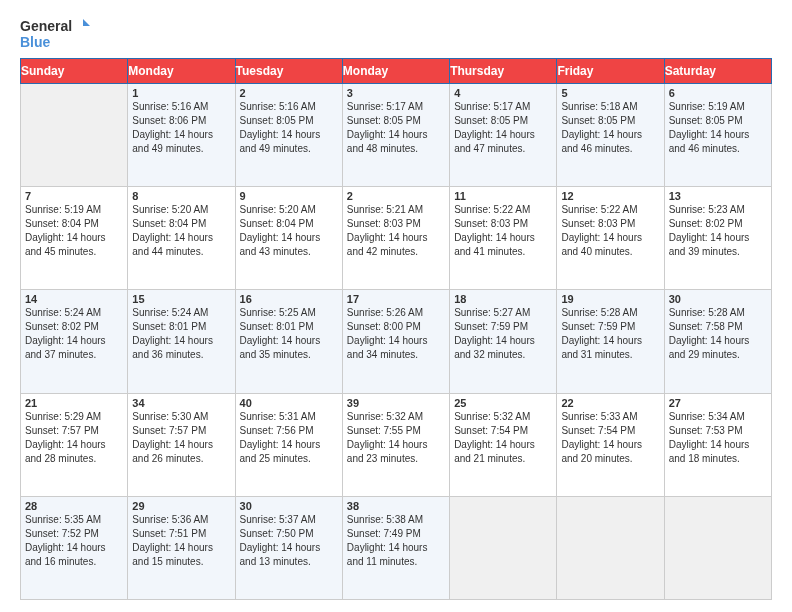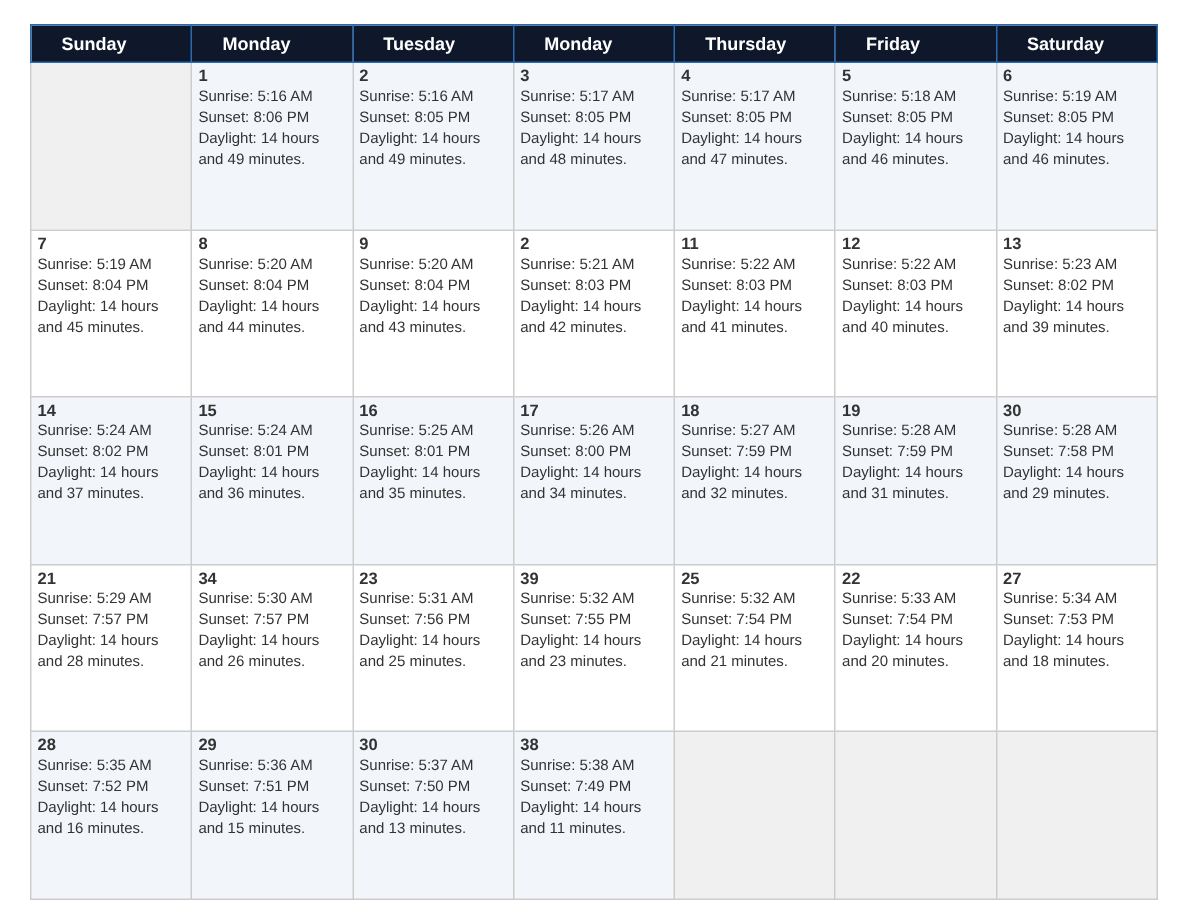--- a/index.html
+++ b/index.html
@@ -46,25 +46,25 @@
       flex: 1;
       display: flex;
       flex-direction: column;
     }
     table {
       width: 100%;
       border-collapse: collapse;
       flex: 1;
     }
     thead th {
-      background-color: #0f172a;
+      background-color: #ef4444;
       color: #fff;
       font-size: 12px;
       font-weight: bold;
-      padding: 5px 20px;
+      padding: 5px 0;
       text-align: left;
       border: 1px solid #2a6aaf;
     }
     tbody td {
       border: 1px solid #ccc;
       vertical-align: top;
       padding: 3px 4px;
       font-size: 9.5px;
       color: #333;
       width: 14.28%;
@@ -91,20 +91,33 @@
     .day-info {
       font-size: 10px;
       color: #333;
       line-height: 1.4;
     }
   </style>
 </head>
 <body>
 
 <div class="page">
+  <div class="header">
+    <div class="logo">
+    <svg width="70" height="34" viewBox="0 0 70 34" xmlns="http://www.w3.org/2000/svg">
+      <text x="0" y="15" font-size="14" font-weight="bold" font-family="Arial" fill="#333">General</text>
+      <text x="0" y="31" font-size="14" font-weight="bold" font-family="Arial" fill="#4a90d9">Blue</text>
+      <polygon points="63,3 70,10 63,10" fill="#4a90d9"></polygon>
+    </svg>
+  </div>
+    <div class="title-block">
+      <div class="main-title"></div>
+      <div class="subtitle"></div>
+    </div>
+  </div>
 
   <div class="calendar">
     <table>
       <thead>
         <tr>
         <th>Sunday</th>
             <th>Monday</th>
             <th>Tuesday</th>
             <th>Monday</th>
             <th>Thursday</th>
@@ -203,21 +216,21 @@
           <tr>
             <td>
               <span class="day-number">21</span>
               <div class="day-info">Sunrise: 5:29 AM<br>Sunset: 7:57 PM<br>Daylight: 14 hours<br>and 28 minutes.<br></div>
             </td>
             <td>
               <span class="day-number">34</span>
               <div class="day-info">Sunrise: 5:30 AM<br>Sunset: 7:57 PM<br>Daylight: 14 hours<br>and 26 minutes.<br></div>
             </td>
             <td>
-              <span class="day-number">23</span>
+              <span class="day-number">40</span>
               <div class="day-info">Sunrise: 5:31 AM<br>Sunset: 7:56 PM<br>Daylight: 14 hours<br>and 25 minutes.<br></div>
             </td>
             <td>
               <span class="day-number">39</span>
               <div class="day-info">Sunrise: 5:32 AM<br>Sunset: 7:55 PM<br>Daylight: 14 hours<br>and 23 minutes.<br></div>
             </td>
             <td>
               <span class="day-number">25</span>
               <div class="day-info">Sunrise: 5:32 AM<br>Sunset: 7:54 PM<br>Daylight: 14 hours<br>and 21 minutes.<br></div>
             </td>

